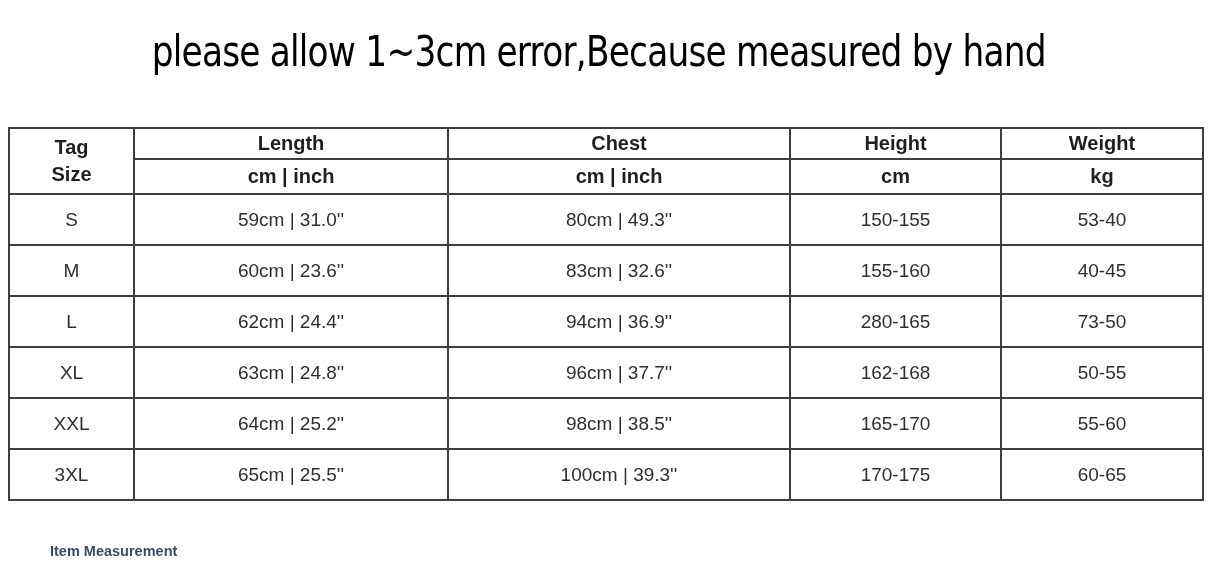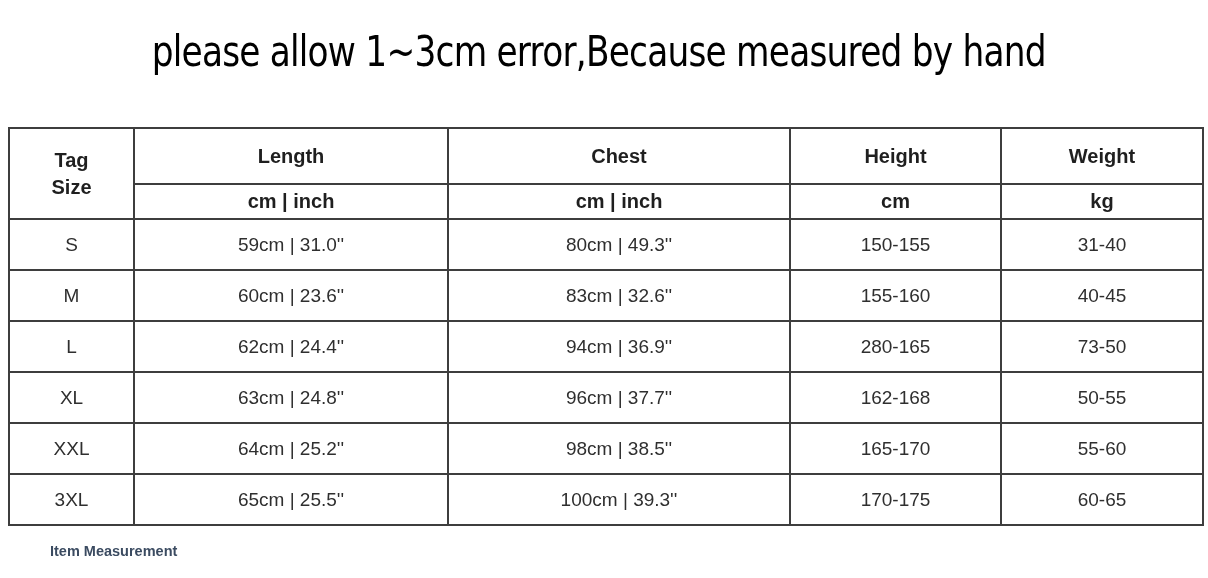--- a/index.html
+++ b/index.html
@@ -34,21 +34,21 @@
     border-collapse: collapse;
     table-layout: fixed;
   }
   table.size-chart th, table.size-chart td {
     border: 2px solid #3e3e3e;
     text-align: center;
     vertical-align: middle;
     background: #ffffff;
   }
   th.col-head {
-    height: 56px;
+    height: 31px;
     font-size: 20px;
     font-weight: bold;
     color: #1f1f1f;
   }
   th.unit-head {
     height: 35px;
     font-size: 20px;
     font-weight: bold;
     color: #1f1f1f;
   }
@@ -104,21 +104,21 @@
       <th class="unit-head">cm</th>
       <th class="unit-head">kg</th>
     </tr>
   </thead>
   <tbody>
     <tr>
       <td class="data-cell">S</td>
       <td class="data-cell">59cm | 31.0''</td>
       <td class="data-cell">80cm | 49.3''</td>
       <td class="data-cell">150-155</td>
-      <td class="data-cell">31-40</td>
+      <td class="data-cell">53-40</td>
     </tr>
     <tr>
       <td class="data-cell">M</td>
       <td class="data-cell">60cm | 23.6''</td>
       <td class="data-cell">83cm | 32.6''</td>
       <td class="data-cell">155-160</td>
       <td class="data-cell">40-45</td>
     </tr>
     <tr>
       <td class="data-cell">L</td>

